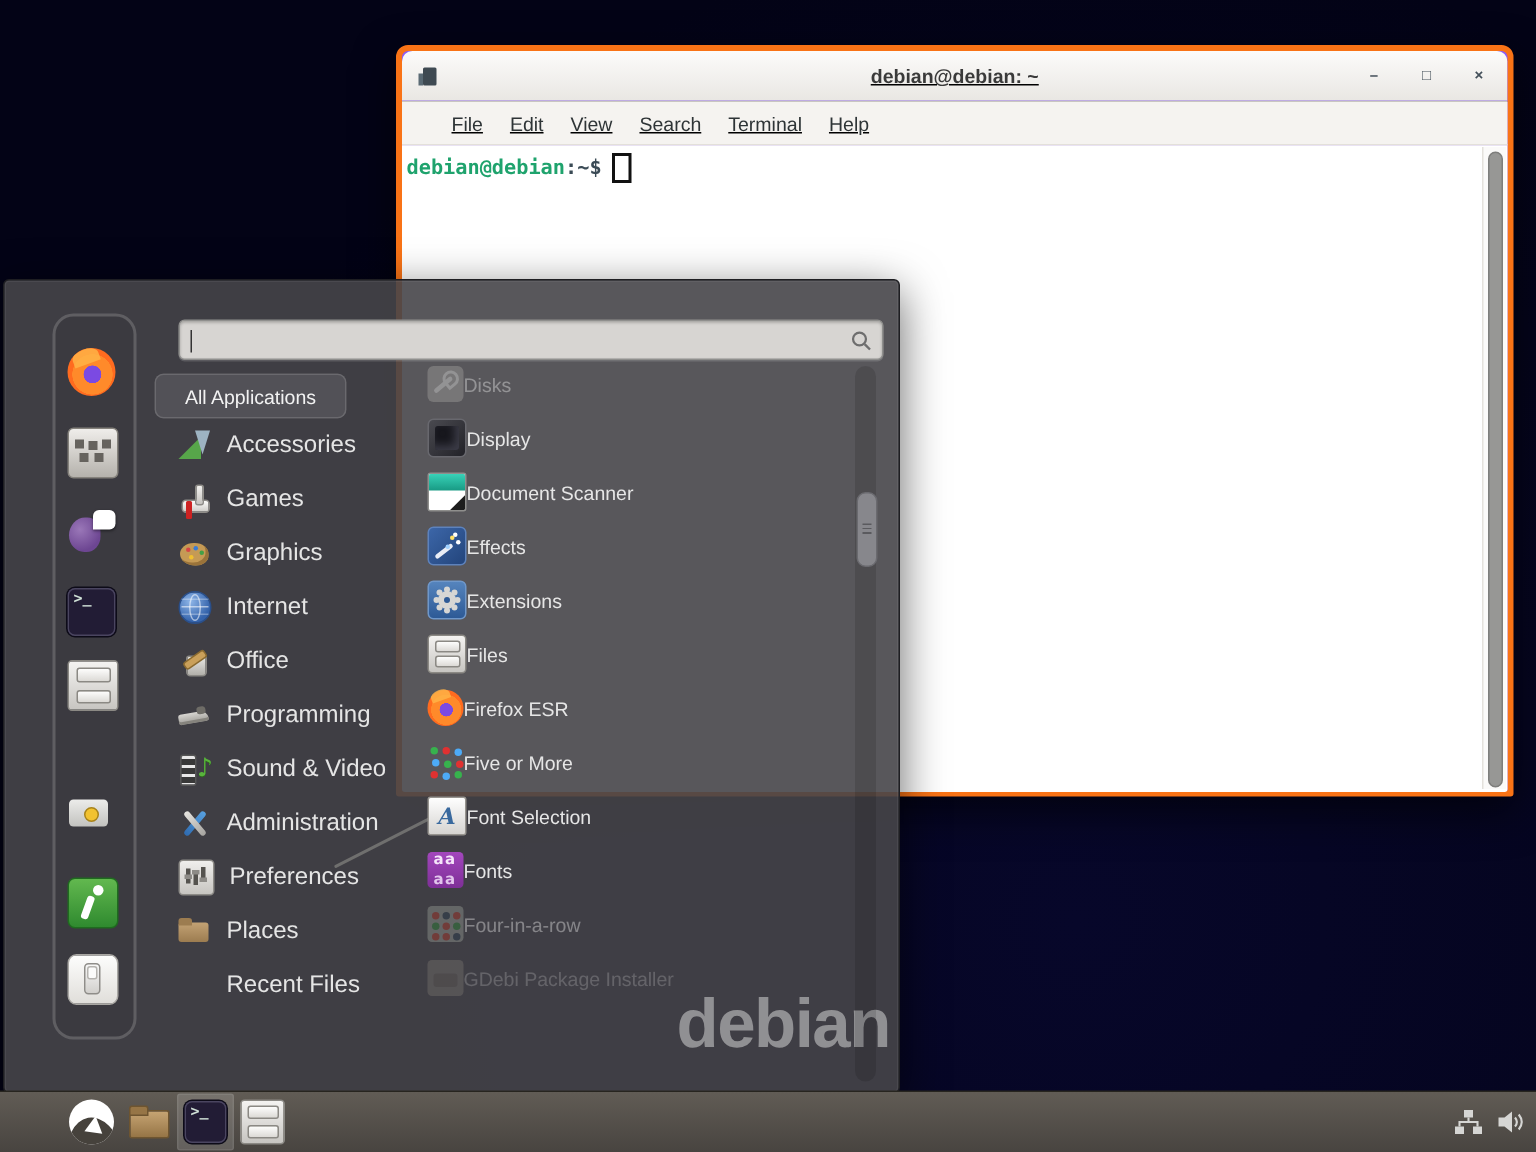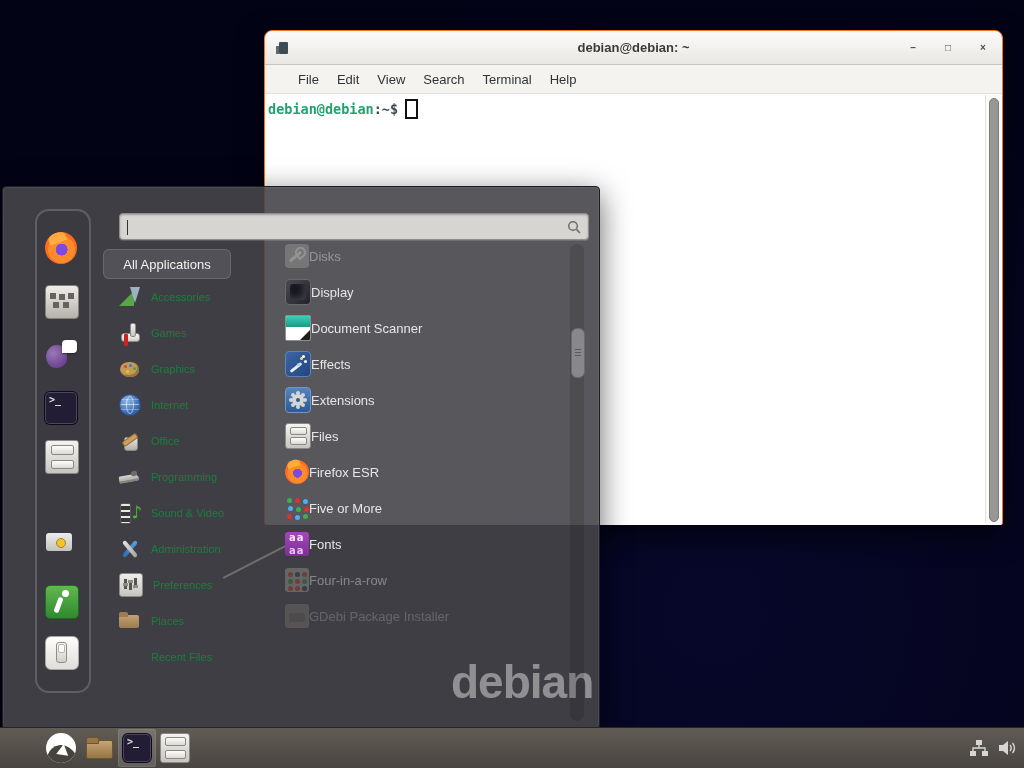--- a/index.html
+++ b/index.html
@@ -2,22 +2,22 @@
 <html><head>
 <meta charset="utf-8">
 <style>
   html,body{margin:0;padding:0;background:#000;}
   #screen{position:relative;width:1024px;height:768px;overflow:hidden;
           font-family:"Liberation Sans",sans-serif;background:#04041a;}
   
   #desktop{position:absolute;inset:0;background:radial-gradient(circle at 70% 80%, #07072a 0%, #030316 70%);}
   
   #terminal{position:absolute;left:264px;top:30px;width:737px;height:493px;
-            background:#8b5cf6;border:1px solid #f97316;border-radius:8px 8px 2px 2px;
-            box-shadow:0 10px 28px rgba(0,0,0,.6);}
+            background:#8b5cf6;border:4px solid #f97316;border-radius:8px 8px 2px 2px;
+            box-shadow:0 10px 28px rgba(0,0,0,.6);text-decoration:underline;}
   #titlebar{position:relative;height:33px;background:linear-gradient(#fcfbfa,#e9e7e3);
             border-bottom:1px solid #c9c6c1;border-radius:7px 7px 0 0;
             display:flex;align-items:center;justify-content:center;}
   .title-text{font-weight:bold;font-size:13px;color:#3a3a3a;}
   .win-icon{position:absolute;left:14px;top:11px;width:9px;height:12px;background:#3f4a52;border-radius:1px;}
   .win-icon::before{content:"";position:absolute;left:-3px;top:4px;width:3px;height:8px;background:#5a6a74;}
   #win-controls{position:absolute;right:12px;top:0;height:100%;display:flex;align-items:center;gap:21px;}
   .wbtn{font-size:10px;color:#44505a;font-weight:bold;width:14px;text-align:center;cursor:default;line-height:1;}
   #menubar{height:28px;background:#f5f3f0;border-bottom:1px solid #e3e0da;
            display:flex;align-items:center;padding-left:24px;}
@@ -54,21 +54,21 @@
   #search-caret{position:absolute;left:7px;top:6px;width:1px;height:15px;background:#333;}
   .search-glyph{margin-right:7px;display:flex;}
   
   #all-apps{position:absolute;left:100px;top:62px;width:128px;height:30px;box-sizing:border-box;
             background:rgba(255,255,255,.10);border:1px solid rgba(255,255,255,.14);border-radius:6px;
             display:flex;align-items:center;justify-content:center;
             font-size:13px;color:#f2f2f2;}
   
   #cat-list{position:absolute;left:116px;top:92px;width:160px;}
   .cat-row{height:36px;display:flex;align-items:center;gap:10px;}
-  .cat-row .lbl{font-size:11px;color:#15803d;white-space:nowrap;}
+  .cat-row .lbl{font-size:16px;color:#e5e5e5;white-space:nowrap;}
   .cat-spacer{width:22px;height:22px;flex:none;}
   
   #app-list{position:absolute;left:282px;top:51px;width:276px;}
   .app-row{height:36px;display:flex;align-items:center;gap:0;}
   .app-row .lbl{font-size:13px;color:#e6e6e6;white-space:nowrap;}
   .dim{opacity:.42;}
   .dim2{opacity:.22;}
   
   #menu-scroll{position:absolute;left:567px;top:57px;width:14px;height:477px;
                background:rgba(0,0,0,.12);border-radius:7px;}
@@ -386,20 +386,24 @@
         </div>
       <div class="app-row">
           <span class="ic ic-firefox"></span>
           <span class="lbl">Firefox ESR</span>
         </div>
       <div class="app-row">
           <span class="ic ic-five"></span>
           <span class="lbl">Five or More</span>
         </div>
       <div class="app-row">
+          <span class="ic ic-fontsel"></span>
+          <span class="lbl">Font Selection</span>
+        </div>
+      <div class="app-row">
           <span class="ic ic-fonts"></span>
           <span class="lbl">Fonts</span>
         </div>
       <div class="app-row dim">
           <span class="ic ic-fourrow"></span>
           <span class="lbl">Four-in-a-row</span>
         </div>
       <div class="app-row dim2">
           <span class="ic ic-gdebi"></span>
           <span class="lbl">GDebi Package Installer</span>

